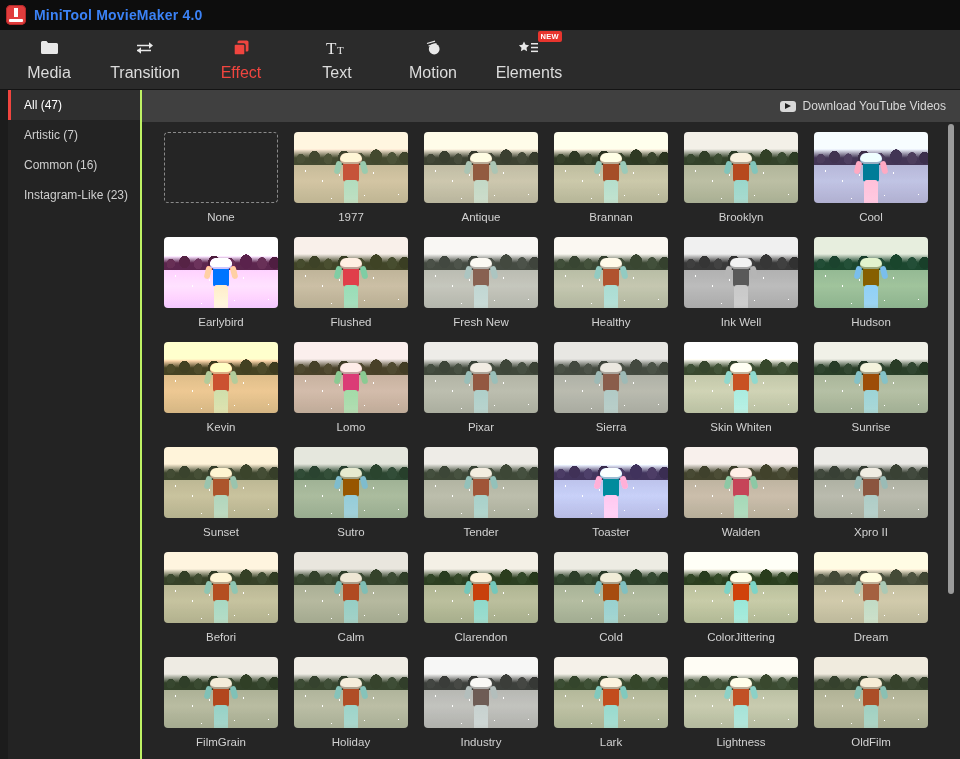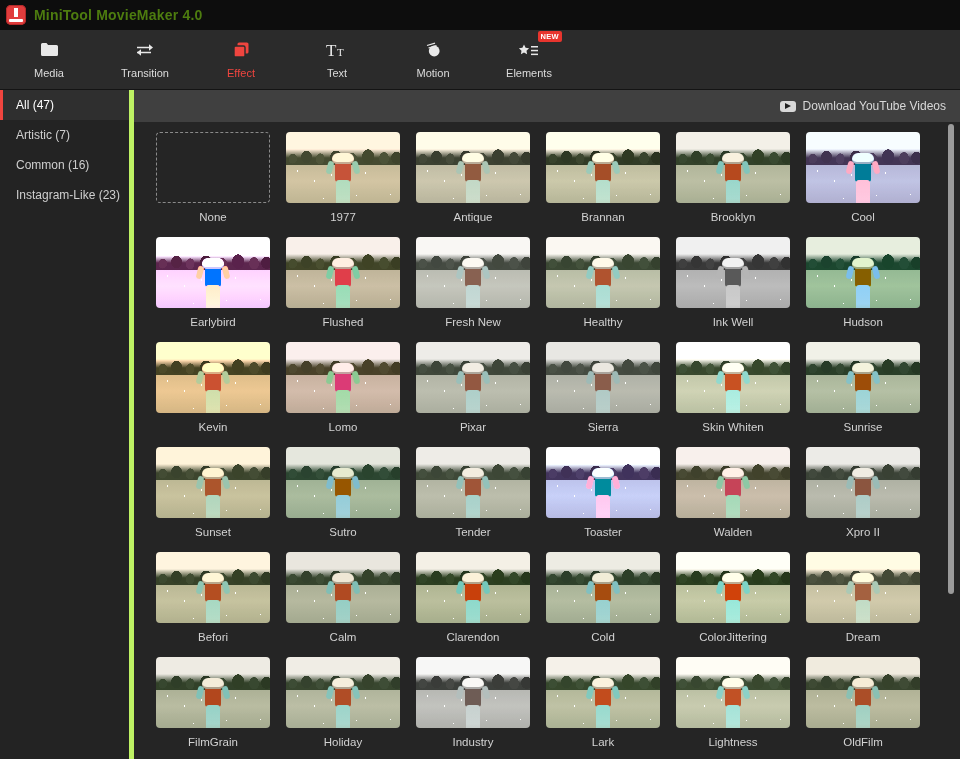--- a/index.html
+++ b/index.html
@@ -36,21 +36,21 @@
   }
   .logo::after {
     content: "";
     position: absolute;
     left: 3px; bottom: 3px;
     width: 14px; height: 3px;
     background: #fff;
     border-radius: 1px;
   }
   .app-title {
-    color: #4d7c0f;
+    color: #3b82f6;
     font-size: 14px;
     font-weight: bold;
     letter-spacing: .2px;
   }
 
   
   .toolbar {
     height: 60px;
     background: #2b2b2b;
     display: flex;
@@ -71,21 +71,21 @@
     cursor: pointer;
   }
   .tool .ticon {
     height: 19px;
     display: flex;
     align-items: center;
     justify-content: center;
     color: #e8e8e8;
   }
   .tool .tlabel {
-    font-size: 11px;
+    font-size: 16px;
     color: #dcdcdc;
     line-height: 1;
   }
   .tool.active .tlabel { color: #f0453f; }
   .tool.active .ticon { color: #f0453f; }
   .badge-new {
     position: absolute;
     top: -4px;
     right: 2px;
     background: #e8352e;
@@ -103,21 +103,22 @@
     display: flex;
     height: calc(759px - 30px - 60px);
   }
 
   
   .sidebar {
     width: 134px;
     background: #232323;
     flex: 0 0 auto;
     padding-top: 0;
-    border-right: 5px solid #bef264;
+    border-right: 2px solid #bef264;
+    margin-left: 8px;
   }
   .cat {
     height: 30px;
     display: flex;
     align-items: center;
     padding-left: 16px;
     font-size: 12px;
     color: #cfcfcf;
     position: relative;
     cursor: pointer;

